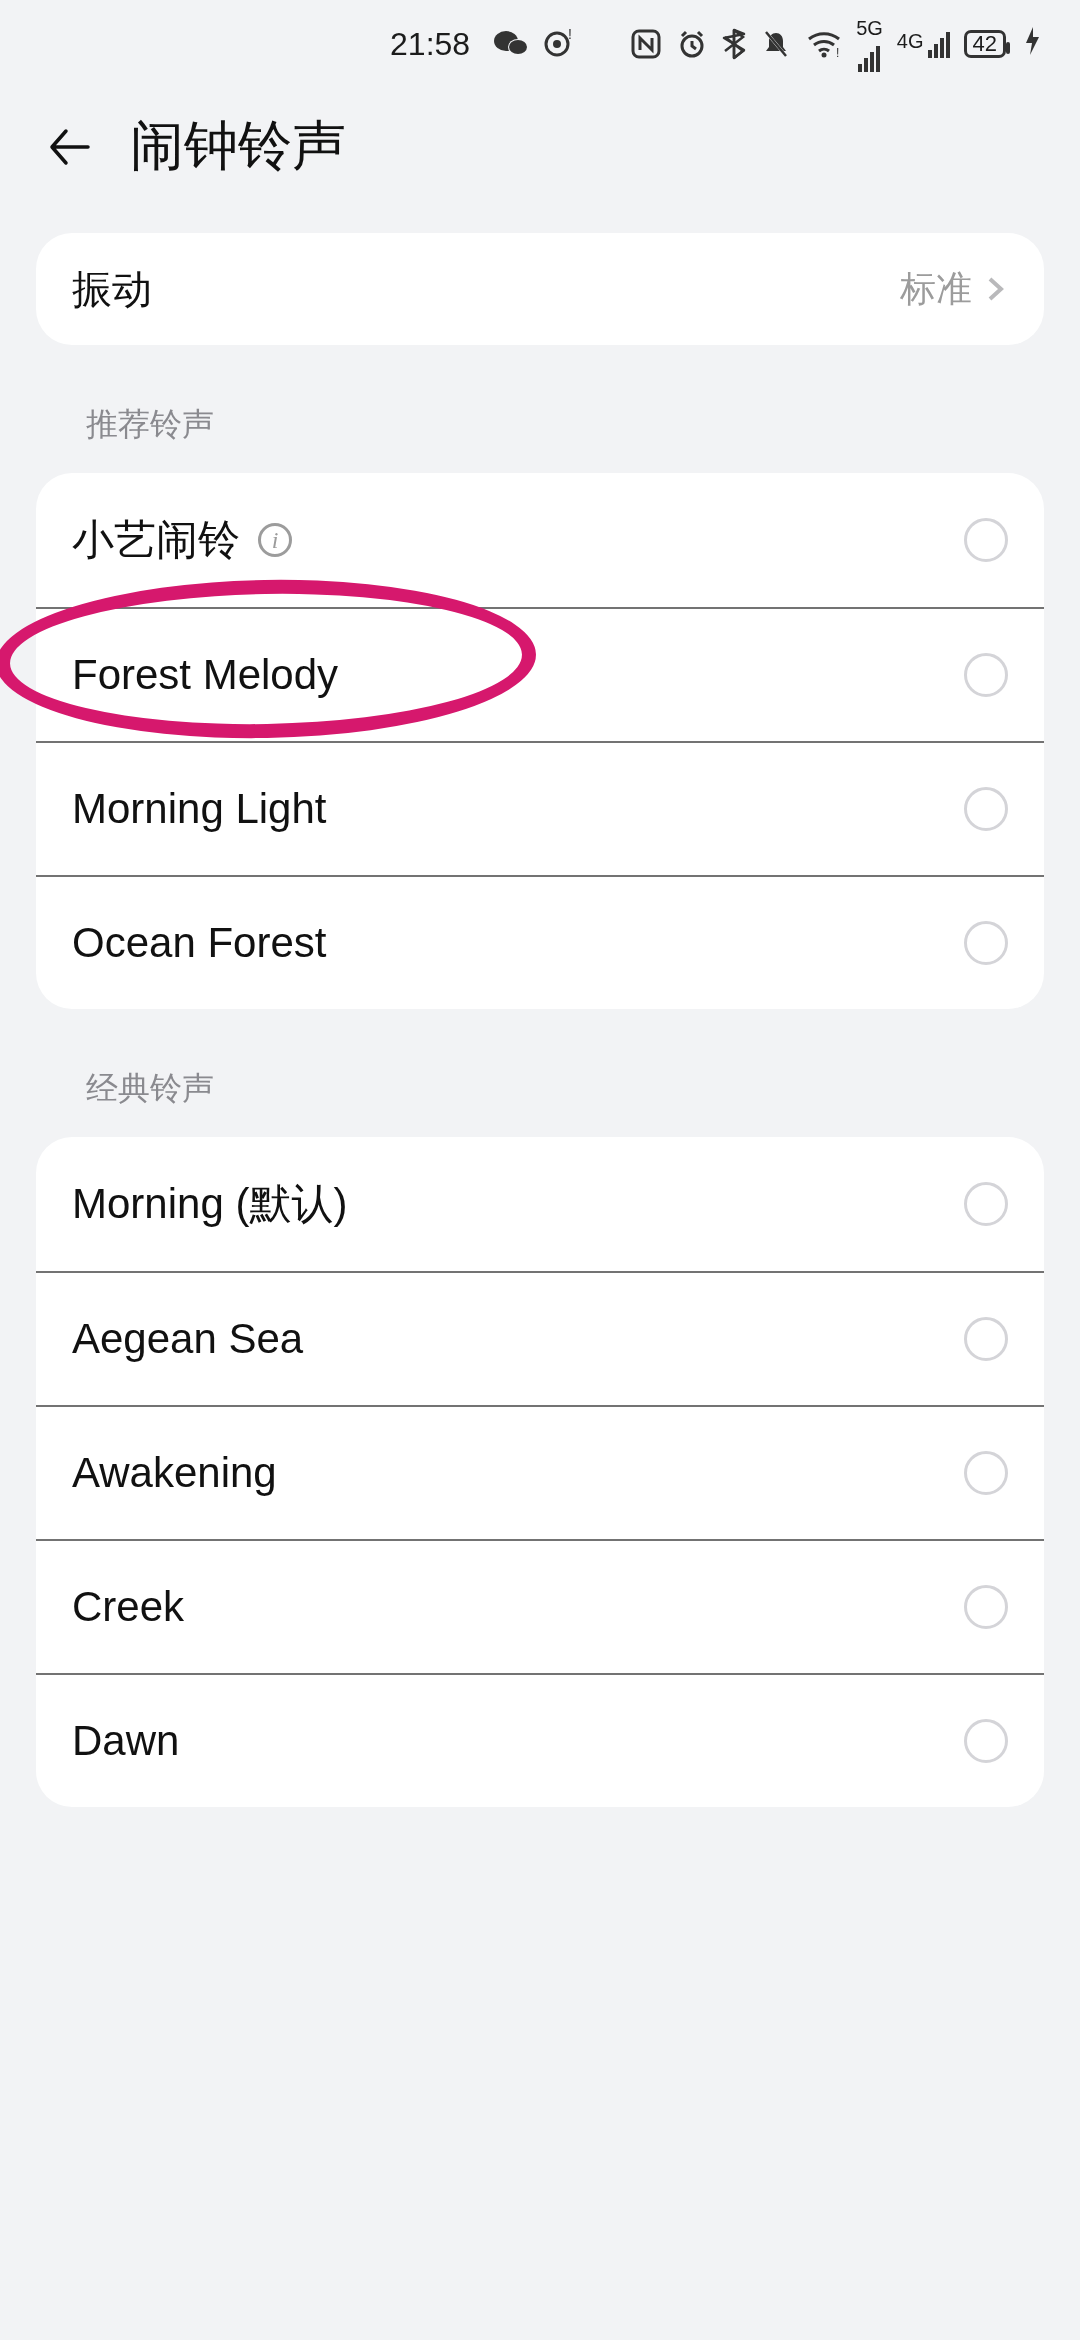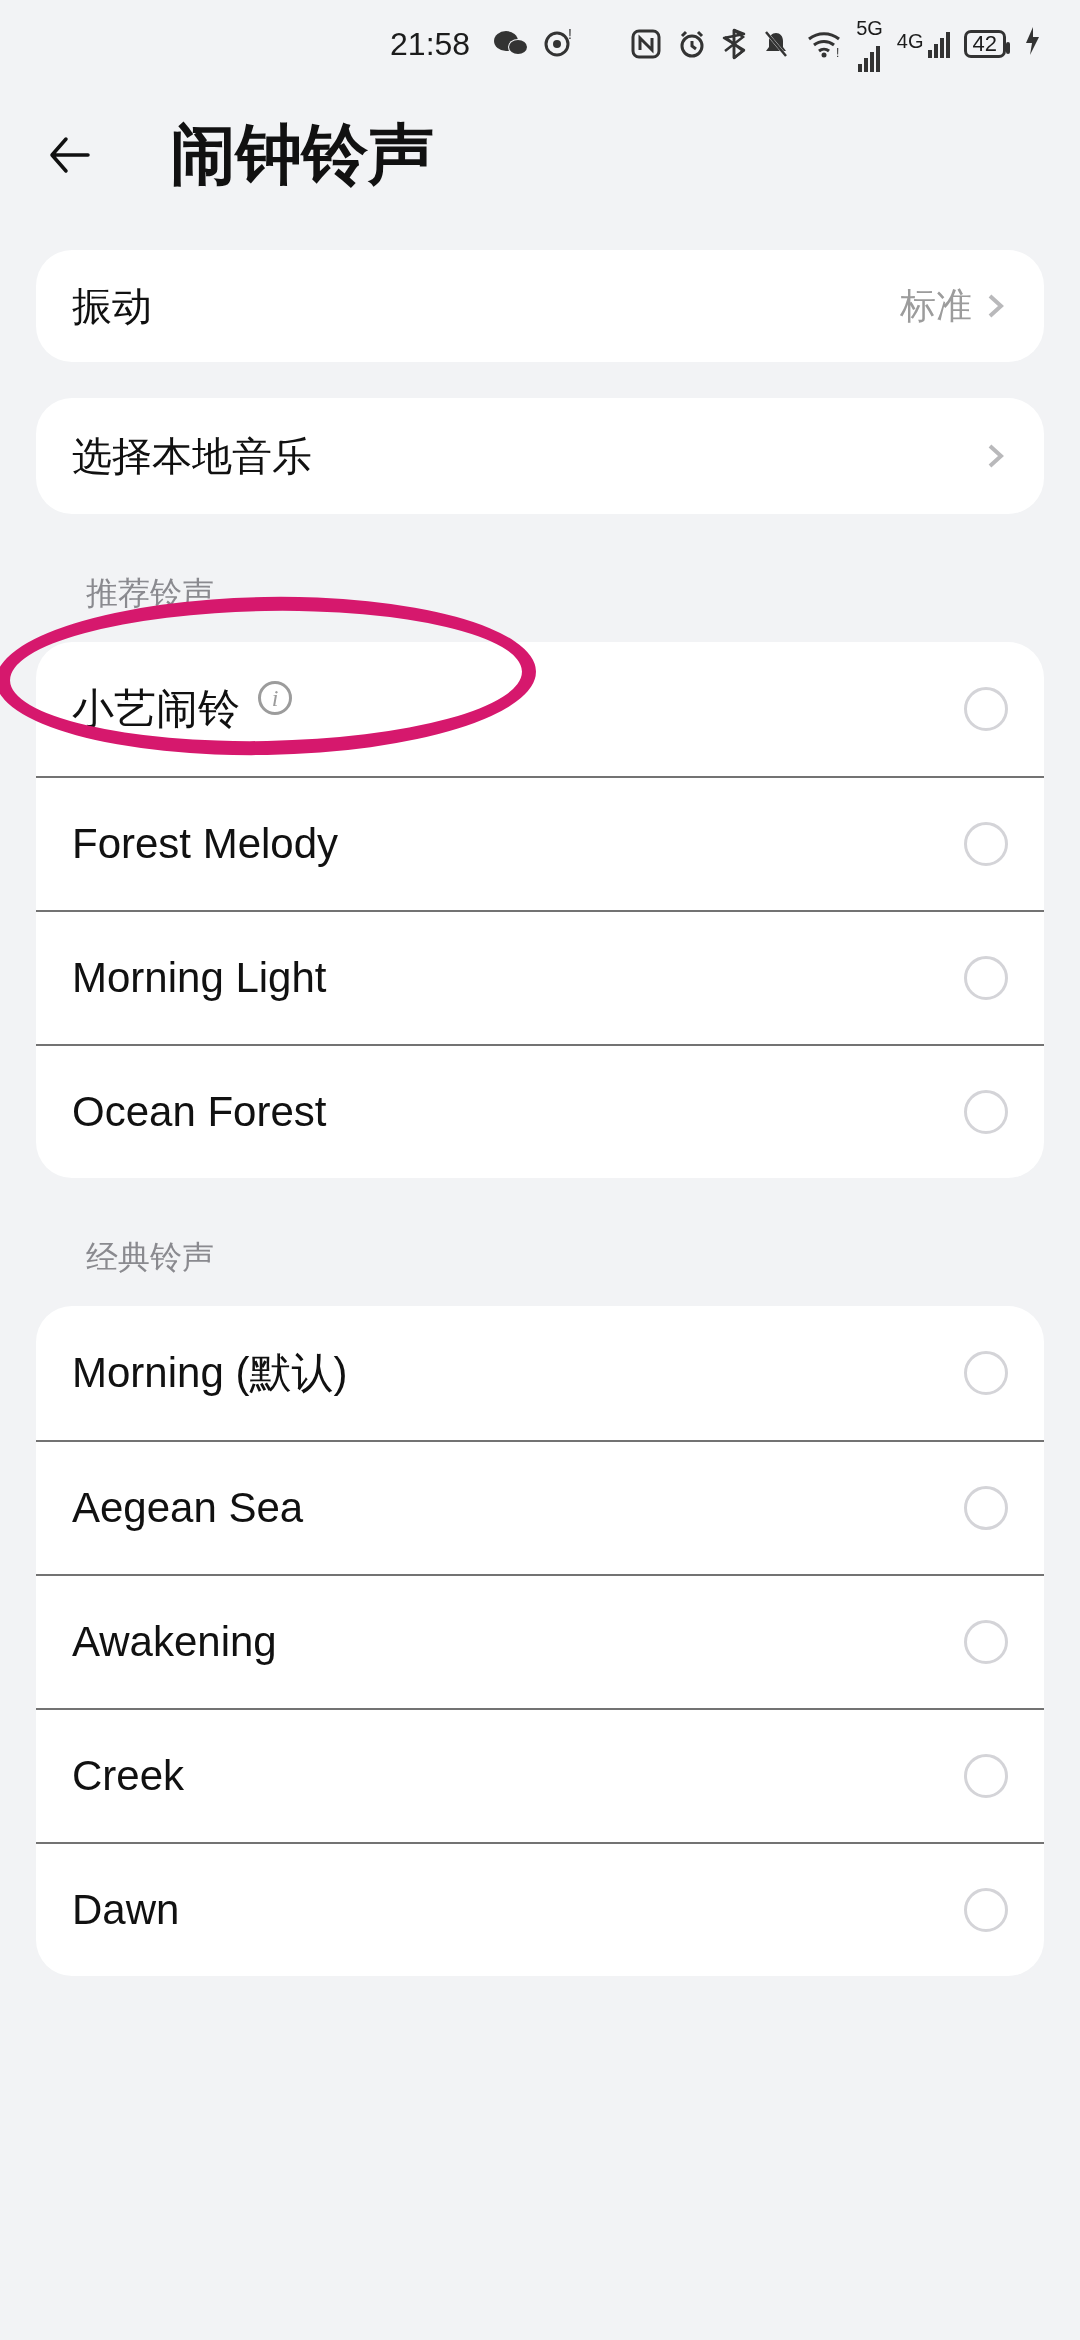--- a/index.html
+++ b/index.html
@@ -38,21 +38,21 @@
   .bolt { font-size: 30px; margin-left: 4px; }
 
   
   .header {
     display: flex; align-items: center;
     padding: 25px 40px 50px 40px;
     gap: 30px;
   }
   .back-arrow { width: 60px; height: 60px; display: flex; align-items: center; justify-content: center; }
   .back-arrow svg { width: 52px; height: 52px; stroke: #111; stroke-width: 3.5; fill: none; }
-  .page-title { font-size: 66px; font-weight: 700; margin-left: 40px; }
+  .page-title { font-size: 54px; font-weight: 400; }
 
   
   .content { padding: 0 36px; }
   .card {
     background: #fff;
     border-radius: 36px;
     overflow: hidden;
   }
   .card + .card { margin-top: 36px; }
 
@@ -74,21 +74,21 @@
   }
 
   
   .radio-row {
     display: flex; align-items: center;
     padding: 0 36px;
     height: 134px;
     border-top: 2px solid #737373;
   }
   .radio-row:first-child { border-top: none; }
-  .radio-label { font-size: 42px; flex: 1; display: flex; align-items: flex-start; gap: 18px; }
+  .radio-label { font-size: 42px; flex: 1; display: flex; align-items: center; gap: 18px; }
   .info-circle {
     width: 34px; height: 34px; border: 3px solid #9c9c9c; border-radius: 50%;
     display: inline-flex; align-items: center; justify-content: center;
     font-size: 24px; color: #9c9c9c; font-style: italic; font-family: Georgia, serif;
   }
   .radio {
     width: 44px; height: 44px; border-radius: 50%;
     border: 3px solid #d4d4d8;
   }
 
@@ -214,30 +214,20 @@
       <div class="row-label">振动</div>
       <div class="row-value">标准</div>
       <div class="chevron">
         <svg viewBox="0 0 26 26">
               <path d="M8 3l11 10L8 23"></path>
             </svg>
       </div>
     </div>
   </div>
 
-  <div class="card">
-    <div class="row" style="min-height:116px;">
-      <div class="row-label">选择本地音乐</div>
-      <div class="chevron">
-        <svg viewBox="0 0 26 26">
-              <path d="M8 3l11 10L8 23"></path>
-            </svg>
-      </div>
-    </div>
-  </div>
 
   <div class="section-title">推荐铃声</div>
   <div class="card">
     <div class="radio-row">
       <div class="radio-label">
         <span>小艺闹铃</span>
         <span class="info-circle">i</span>
       </div>
       <div class="radio"></div>
     </div>

